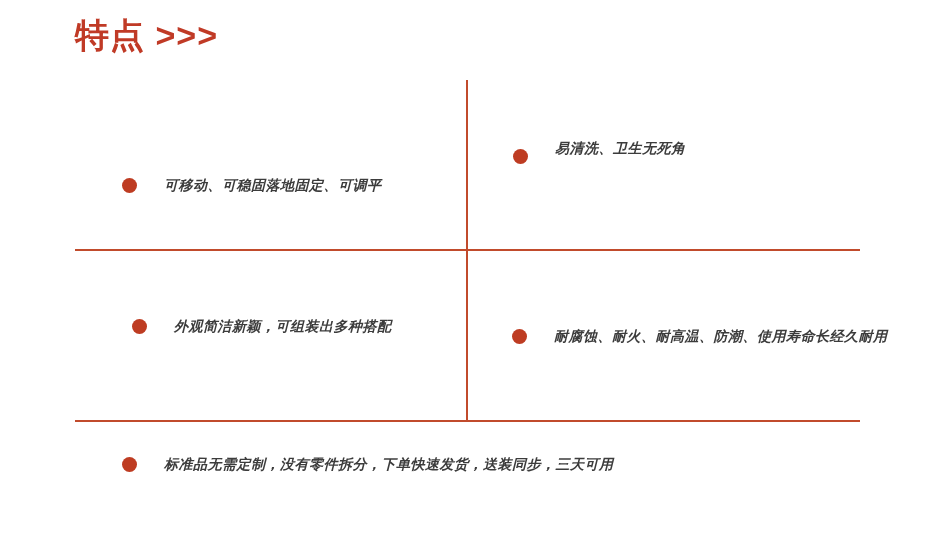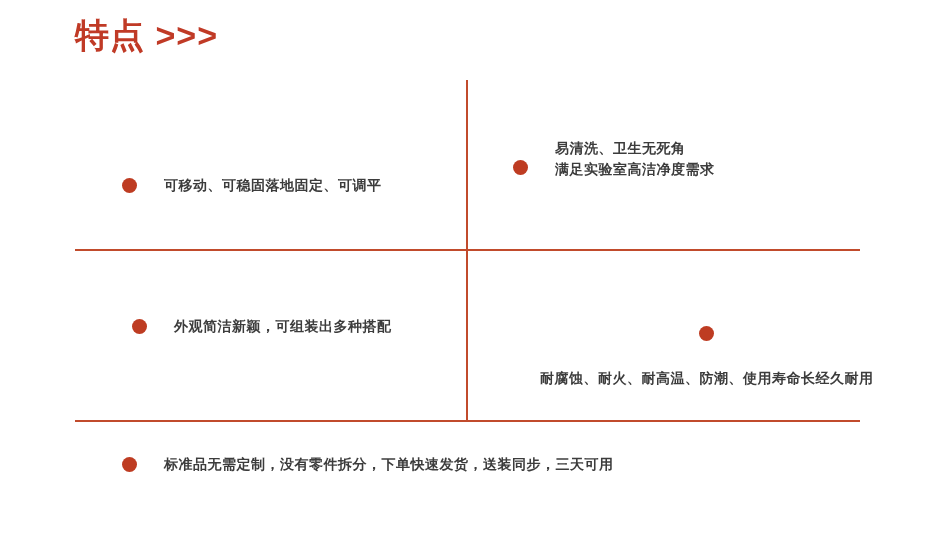--- a/index.html
+++ b/index.html
@@ -46,41 +46,42 @@
     left: 75px;
     top: 420px;
     width: 785px;
     height: 2px;
   }
   .feature {
     position: absolute;
     display: flex;
     align-items: center;
     gap: 27px;
+    font-style: italic;
   }
   .bullet {
     width: 15px;
     height: 15px;
     border-radius: 50%;
     background: #BE3C22;
     flex: 0 0 auto;
   }
   .lines {
     font-size: 14px;
     font-weight: bold;
     color: #3C3C3C;
     line-height: 21px;
     letter-spacing: 0.5px;
     white-space: nowrap;
   }
   .f1 { left: 122px; top: 155px; margin-top: 20px; }
   .f2 { left: 513px; top: 138px; }
   .f2 .bullet { position: relative; top: 8px; }
   .f3 { left: 132px; top: 316px; }
-  .f4 { left: 540px; top: 326px; flex-direction: column; }
+  .f4 { left: 512px; top: 326px; }
   .f5 { left: 122px; top: 454px; justify-content: center; }
 </style>
 </head>
 <body>
 
 <div class="slide">
 
   <h1 class="title">特点 &gt;&gt;&gt;</h1>
 
   <div class="divider v-divider"></div>
@@ -91,21 +92,20 @@
     <span class="bullet"></span>
     <div class="lines">
       <div>可移动、可稳固落地固定、可调平</div>
     </div>
   </div>
 
   <div class="feature f2">
     <span class="bullet"></span>
     <div class="lines">
       <div>易清洗、卫生无死角</div>
-      <div>满足实验室高洁净度需求</div>
     </div>
   </div>
 
   <div class="feature f3">
     <span class="bullet"></span>
     <div class="lines">
       <div>外观简洁新颖，可组装出多种搭配</div>
     </div>
   </div>
 

